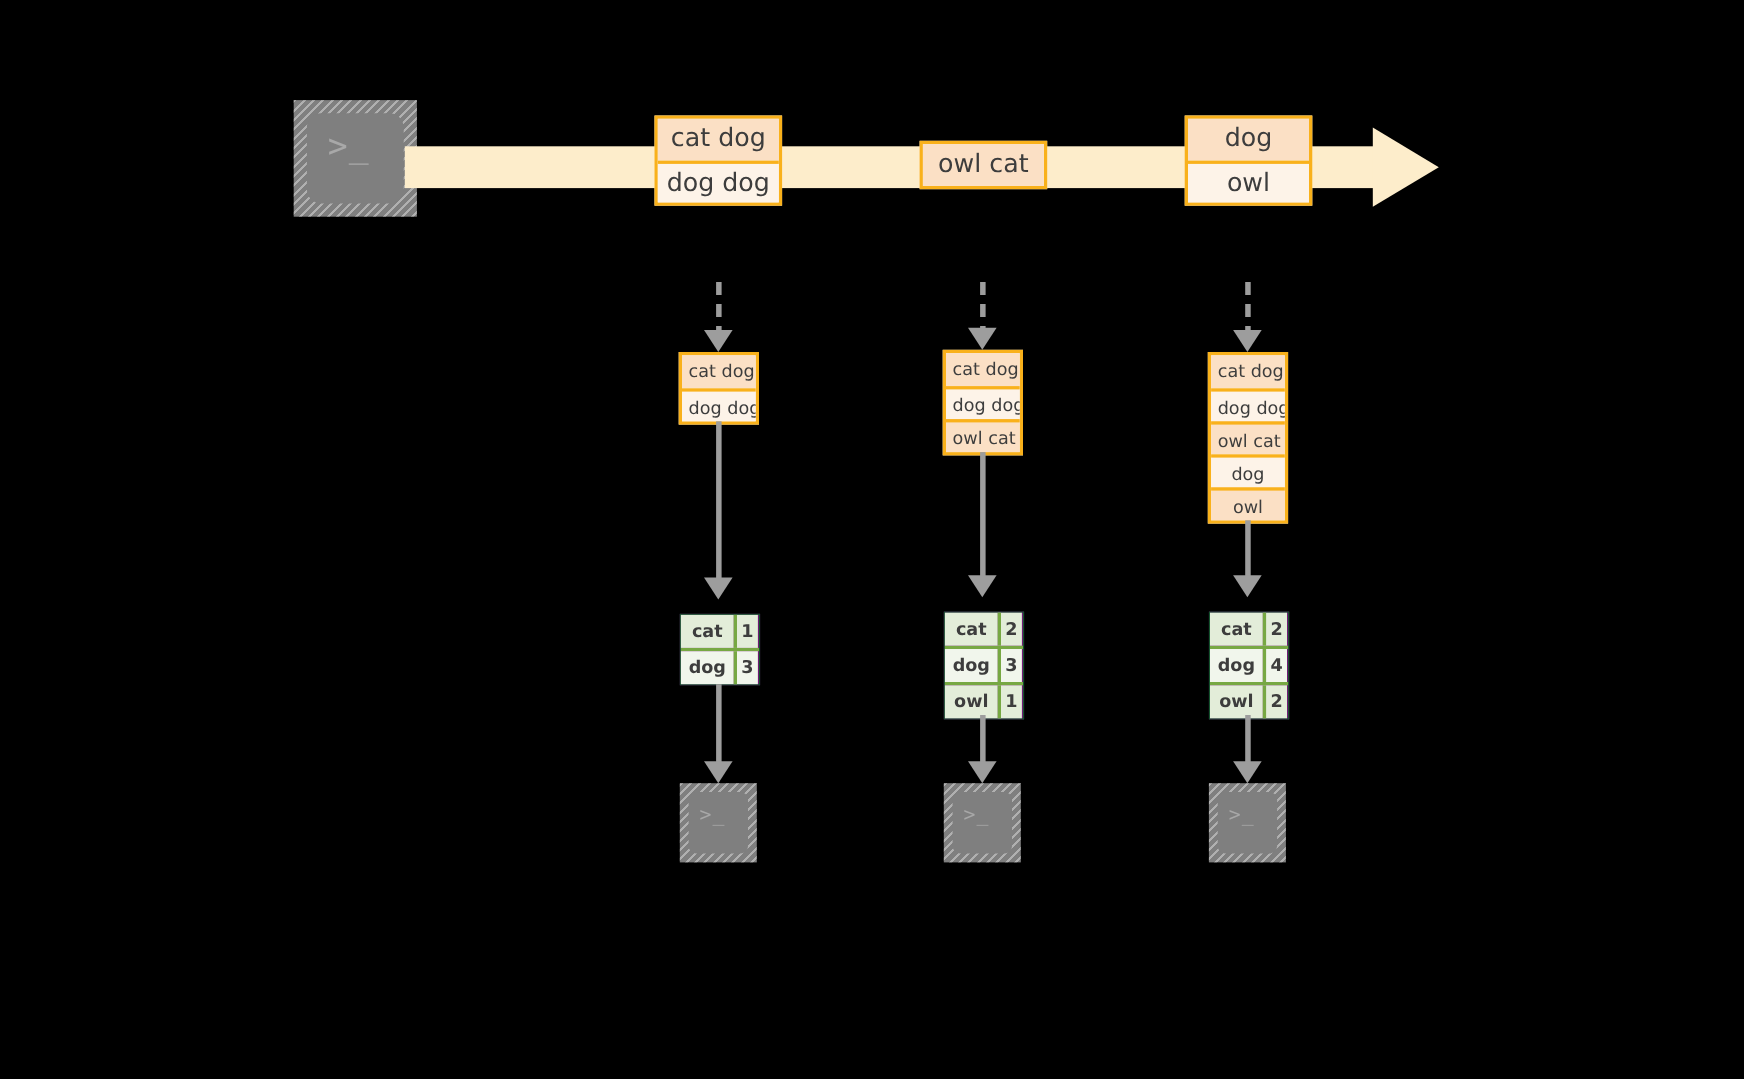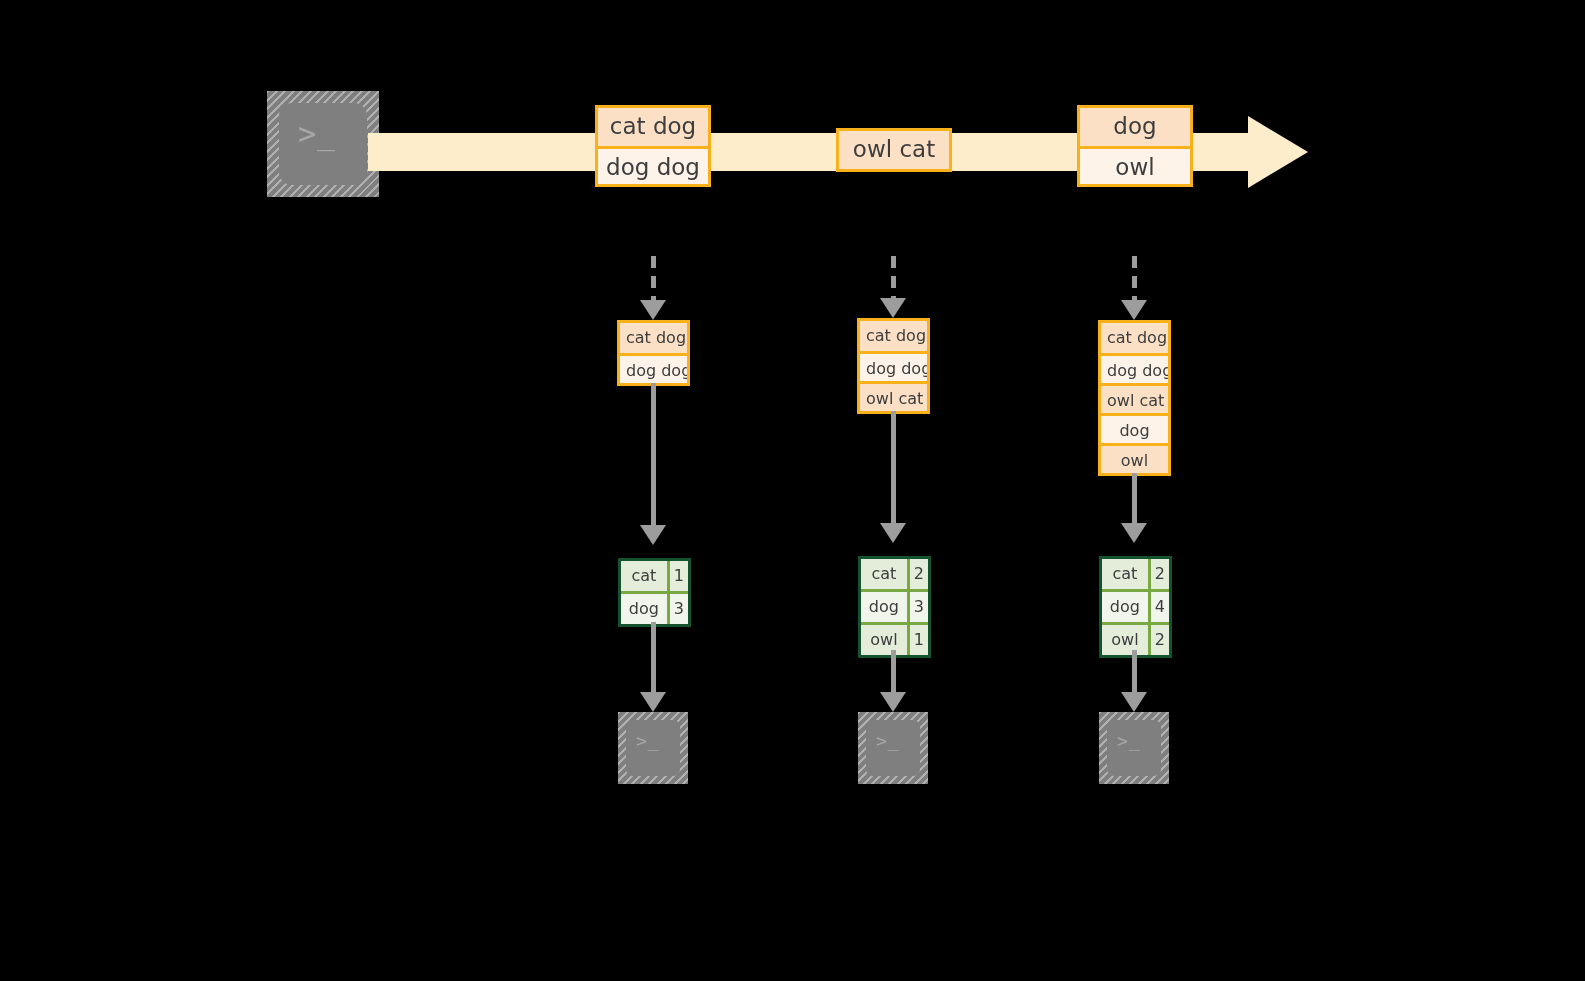--- a/index.html
+++ b/index.html
@@ -102,23 +102,24 @@
   .obox-mid .cell {
     height: 30px;
     line-height: 29px;
     font-size: 16px;
     padding: 0 6px;
   }
 
   
   .gbox {
     position: absolute;
-    border: 3px solid #14532d;
+    border: 1px solid #14532d;
     box-sizing: border-box;
     background: #701a75;
+    font-weight: bold;
   }
   .grow {
     display: flex;
     height: 30px;
   }
   .grow + .grow { border-top: 3px solid #77a843; }
   .grow .gk, .grow .gv {
     box-sizing: border-box;
     line-height: 29px;
     font-size: 16px;

